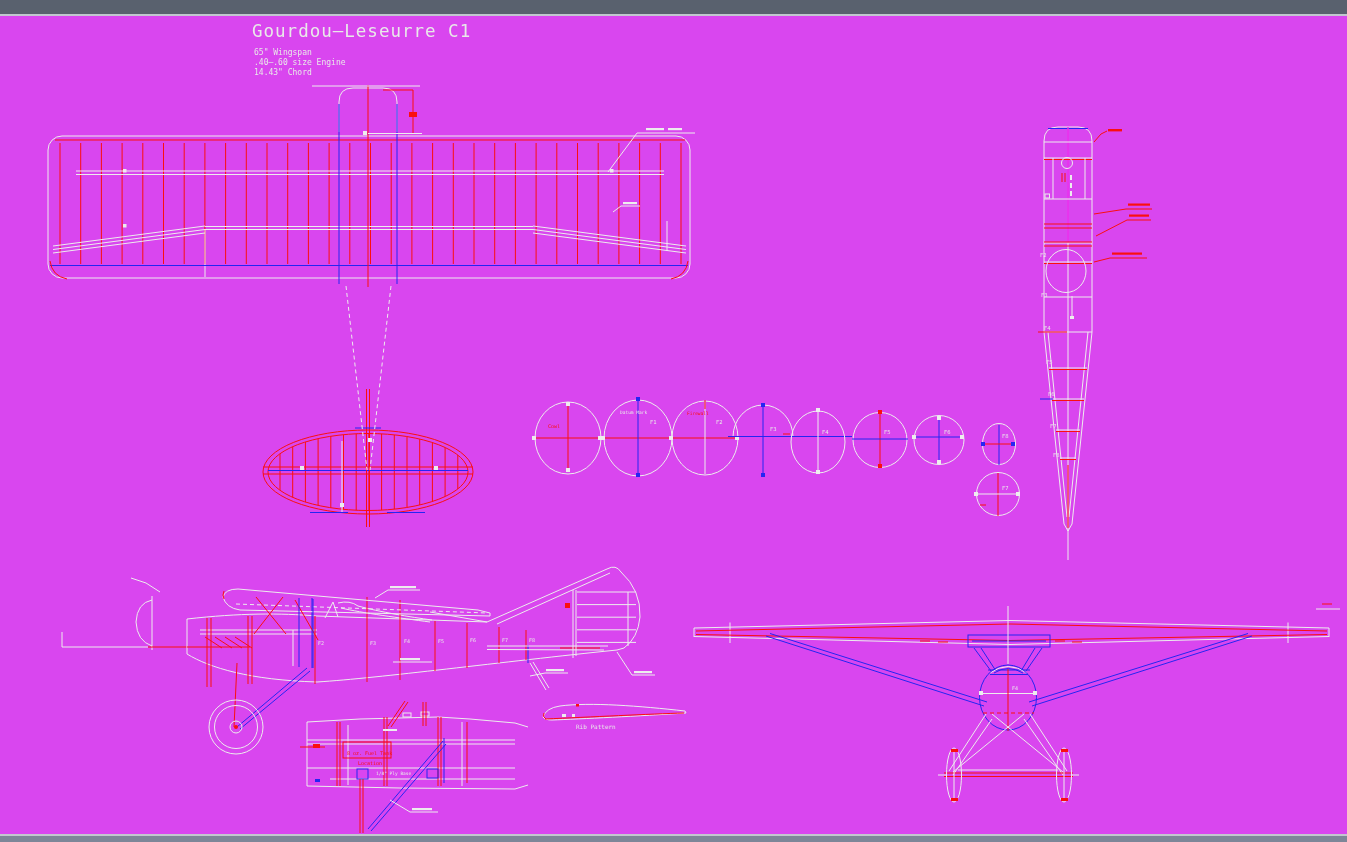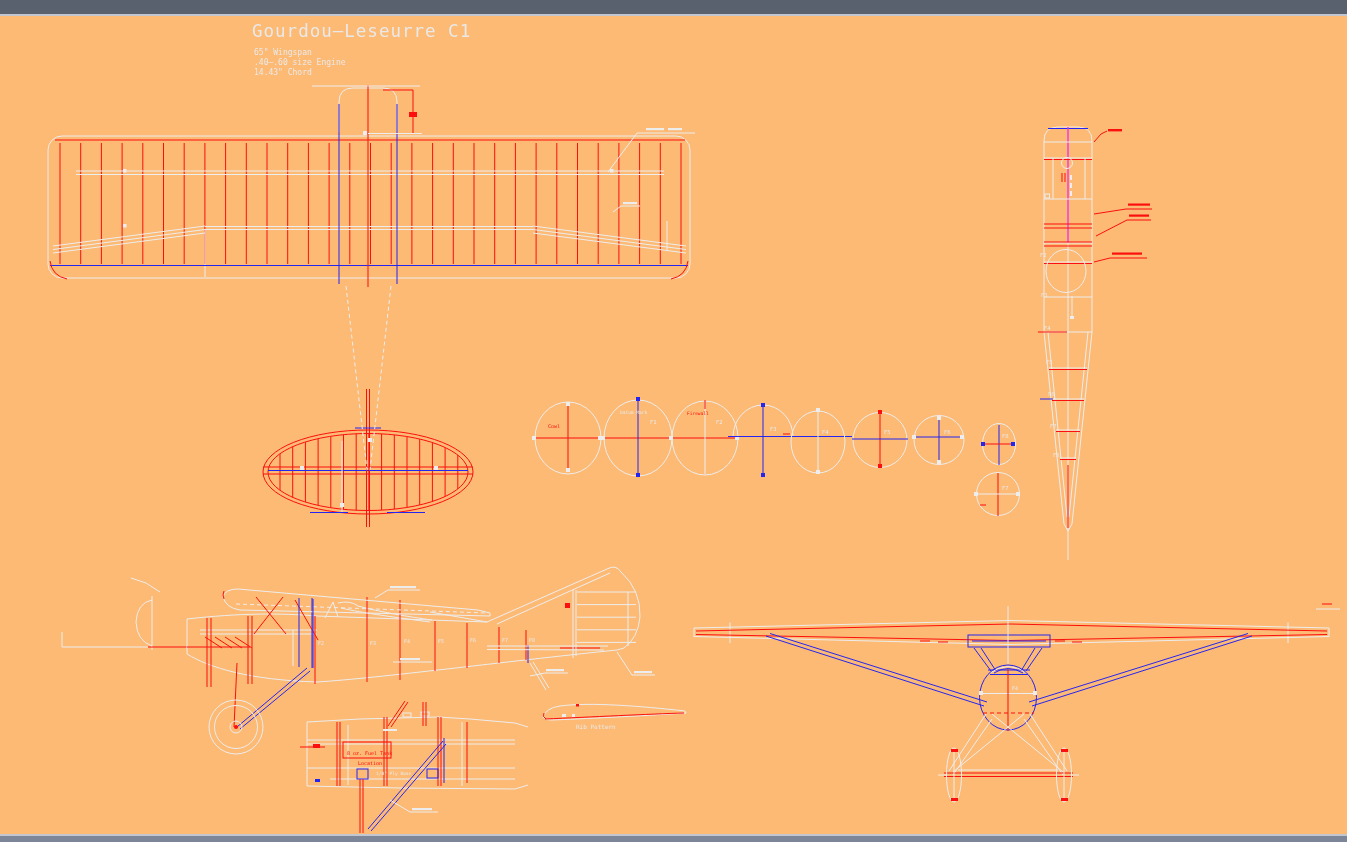--- a/index.html
+++ b/index.html
@@ -1,16 +1,16 @@
 <!DOCTYPE html>
 <html><head>
 <meta charset="utf-8">
 <style>
   html,body{margin:0;padding:0;background:#14171c;}
-  .screen{position:relative;width:1347px;height:842px;background:#fdba74;overflow:hidden;
+  .screen{position:relative;width:1347px;height:842px;background:#d946ef;overflow:hidden;
           font-family:"DejaVu Sans Mono",monospace;}
   .titlebar{position:absolute;top:0;left:0;width:100%;height:14px;background:#59616e;
             border-bottom:2px solid #c2c7cf;z-index:5;}
   .bottombar{position:absolute;bottom:0;left:0;width:100%;height:6px;background:#7d8698;
              border-top:2px solid #c2c7cf;z-index:5;}
   svg{position:absolute;top:0;left:0;}
   .w{stroke:#ededed;fill:none;stroke-width:1;}
   .r{stroke:#fb0f0f;fill:none;stroke-width:1;}
   .b{stroke:#2525f2;fill:none;stroke-width:1;}
   .m{stroke:#ee2bee;fill:none;stroke-width:1.3;}

